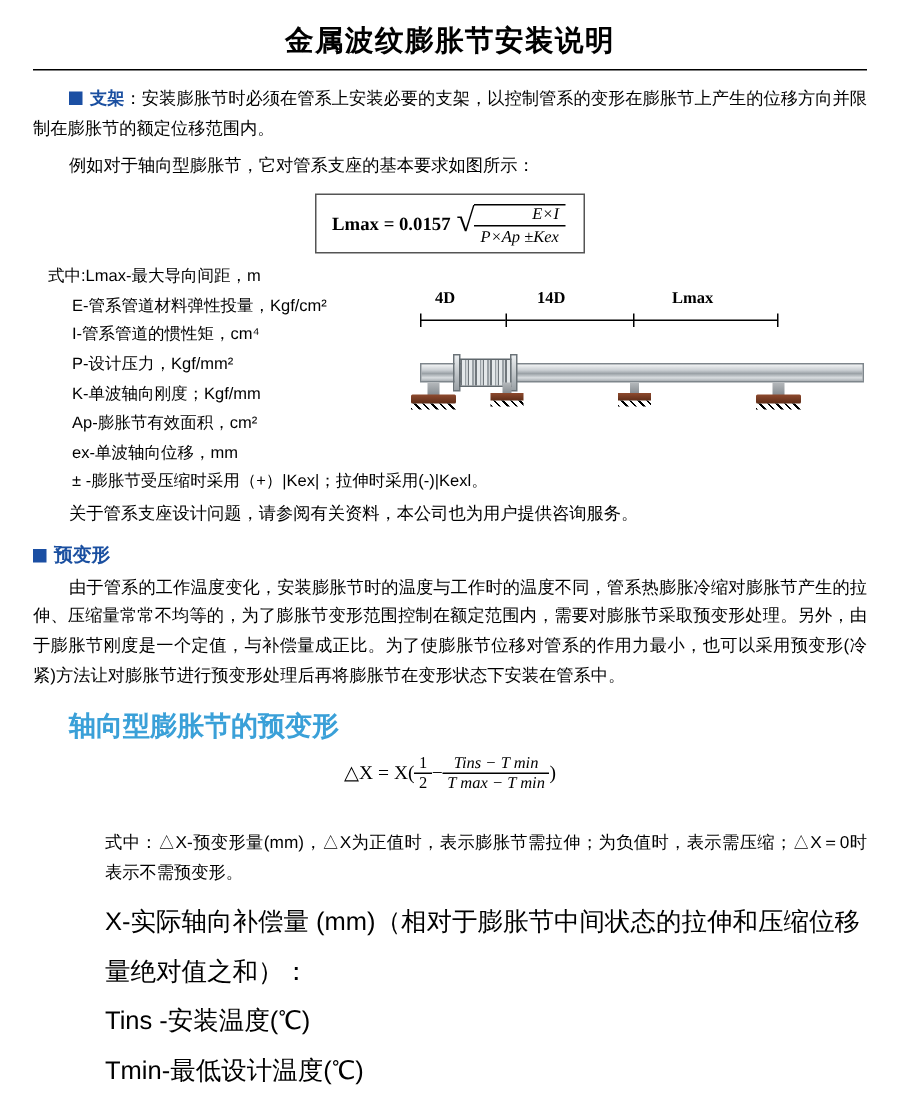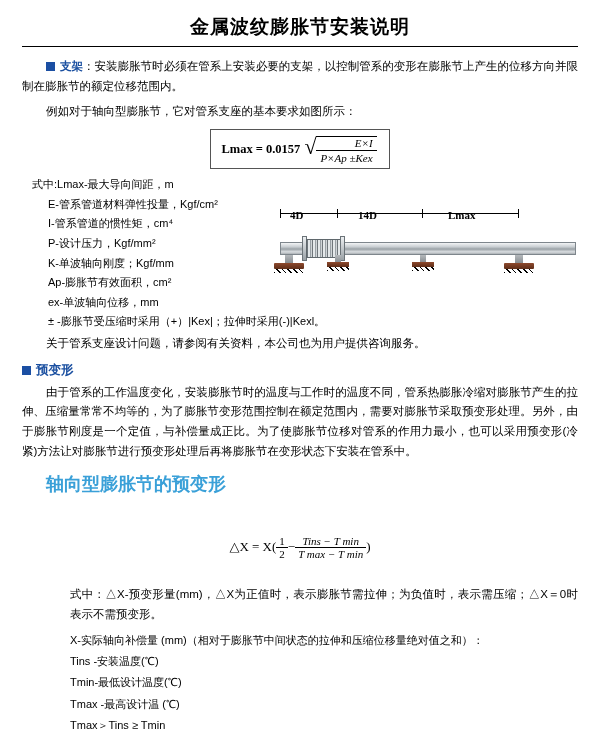--- a/index.html
+++ b/index.html
@@ -153,21 +153,21 @@
   }
   .dimrow {
     position: relative;
     height: 16px;
     font-size: 11px;
     font-weight: bold;
     font-family: "Liberation Serif", serif;
   }
   .dimlabel {
     position: absolute;
-    top: 16px;
+    top: 0;
   }
   .dimlines {
     position: relative;
     height: 10px;
   }
   .dimlines .seg {
     position: absolute;
     top: 4px;
     height: 1px;
     background: #000;
@@ -283,21 +283,20 @@
   .eq-box {
     text-align: center;
     margin: 7px 0 7px 0;
     font-family: "Liberation Serif", serif;
     font-size: 13px;
   }
   .eq-inline {
     display: inline-block;
     white-space: nowrap;
     vertical-align: middle;
-    margin-top: 32px;
   }
   .sfrac {
     display: inline-block;
     text-align: center;
     vertical-align: middle;
     font-size: 11px;
     line-height: 1.15;
   }
   .sfrac .num {
     display: block;
@@ -305,21 +304,21 @@
     padding: 0 3px;
   }
   .sfrac .den {
     display: block;
     padding: 0 3px;
   }
   .ital {
     font-style: italic;
   }
   .list-line {
-    font-size: 11px;
+    font-size: 17px;
     line-height: 1.95;
     padding-left: 48px;
   }
   .note {
     font-size: 11.5px;
     line-height: 1.72;
     text-indent: 24px;
     margin: 4px 0 0 0;
   }
 </style>

